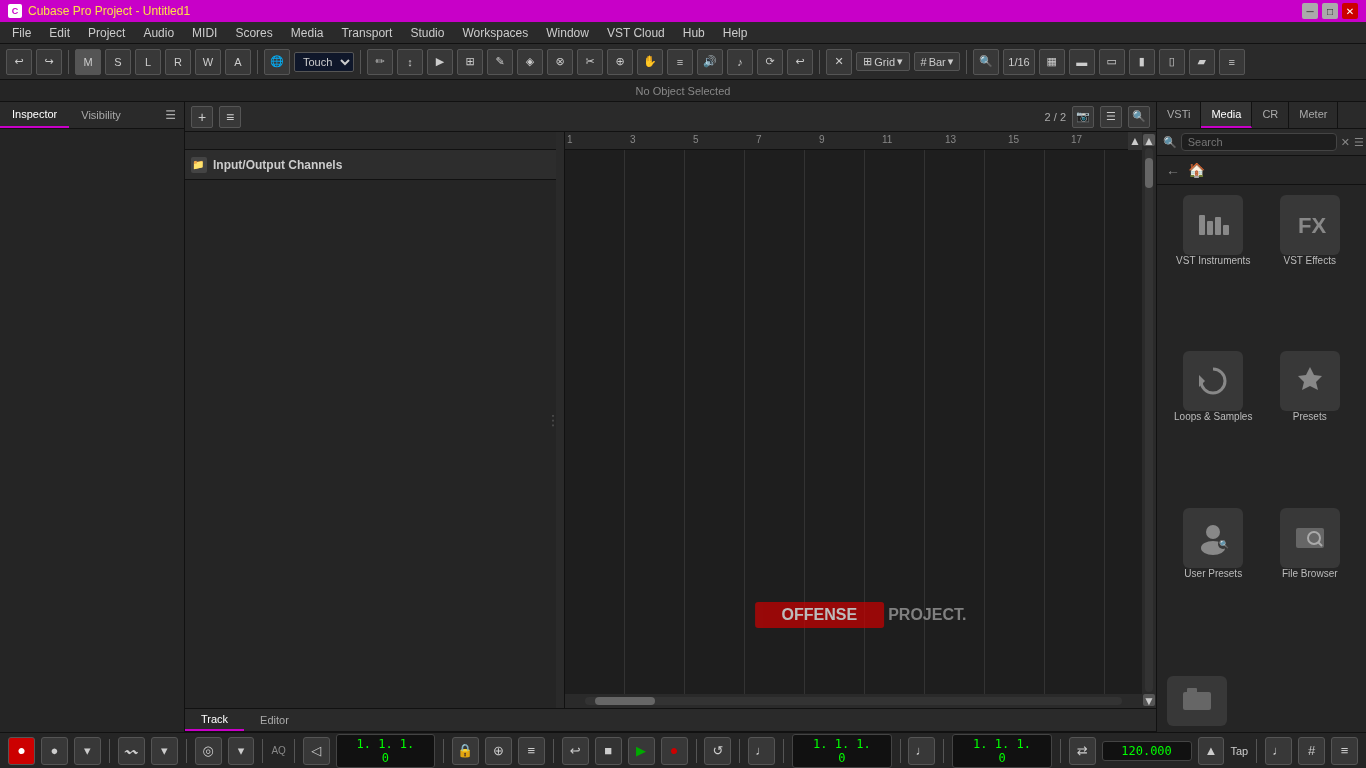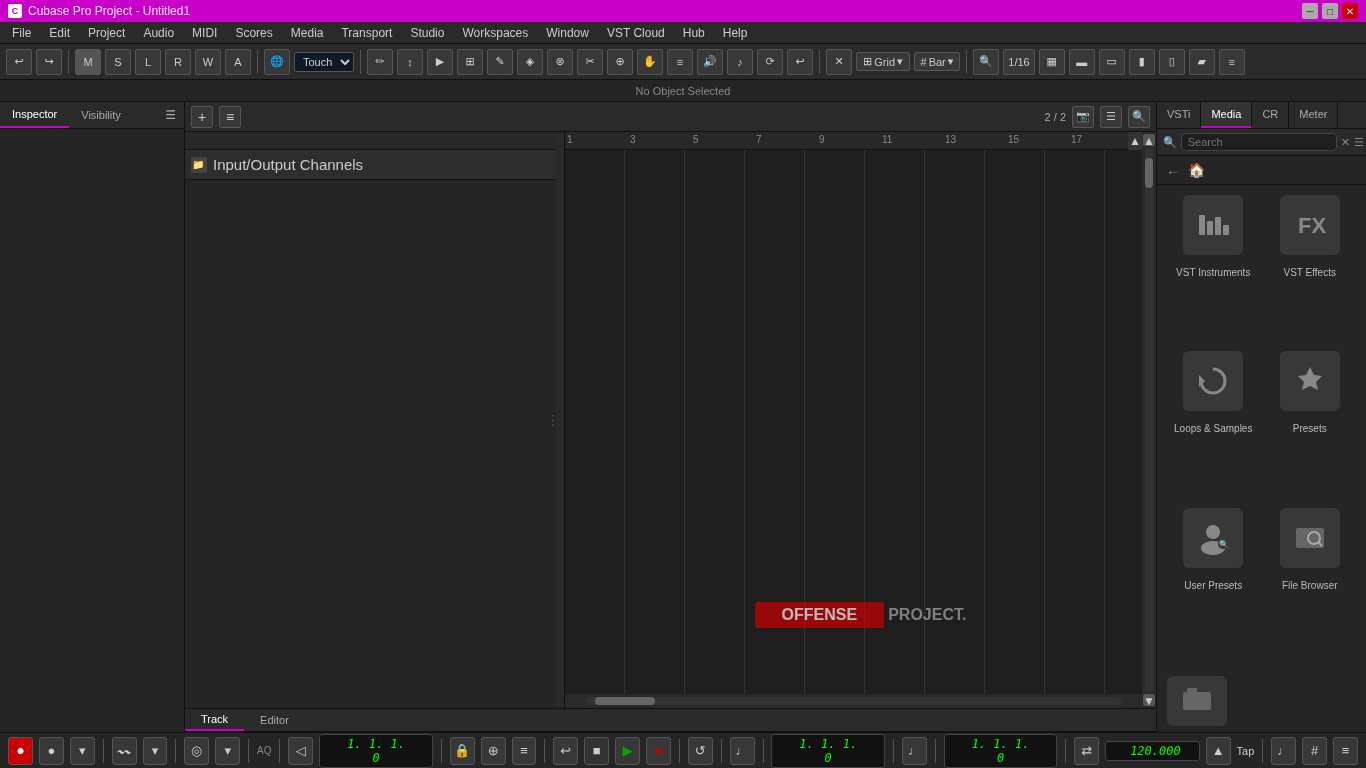--- a/index.html
+++ b/index.html
@@ -2,21 +2,21 @@
 <html><head>
   <meta charset="utf-8">
   <style>
     * { margin: 0; padding: 0; box-sizing: border-box; }
     body { width: 1366px; height: 768px; background: #1e1e1e; color: #ccc; font-family: 'Segoe UI', Arial, sans-serif; font-size: 12px; overflow: hidden; }
 
     
     #titlebar { height: 22px; background: #c800c8; display: flex; align-items: center; justify-content: space-between; padding: 0 8px; }
     #titlebar-left { display: flex; align-items: center; gap: 6px; }
     #titlebar-icon { width: 14px; height: 14px; background: #fff; border-radius: 2px; display: flex; align-items: center; justify-content: center; font-size: 9px; color: #c800c8; font-weight: bold; }
-    #titlebar-title { color: #e5e5e5; font-size: 12px; }
+    #titlebar-title { color: #fde047; font-size: 12px; }
     #titlebar-controls { display: flex; gap: 4px; }
     .title-btn { width: 16px; height: 16px; background: #aaa; border-radius: 2px; display: flex; align-items: center; justify-content: center; cursor: pointer; font-size: 10px; color: #222; }
 
     
     #menubar { height: 22px; background: #2a2a2a; display: flex; align-items: center; padding: 0 4px; gap: 2px; border-bottom: 1px solid #111; }
     .menu-item { padding: 2px 8px; color: #ccc; cursor: pointer; font-size: 12px; }
 
     
     #toolbar { height: 36px; background: #2a2a2a; display: flex; align-items: center; padding: 0 6px; gap: 4px; border-bottom: 1px solid #111; }
     .toolbar-btn { height: 26px; min-width: 26px; background: #383838; border: 1px solid #555; border-radius: 2px; display: flex; align-items: center; justify-content: center; cursor: pointer; color: #ccc; font-size: 11px; padding: 0 4px; }
@@ -41,21 +41,21 @@
     #inspector-content { flex: 1; background: #252525; }
 
     
     #track-panel { display: flex; flex-direction: column; flex: 1; min-width: 0; }
     #track-header { height: 30px; background: #2a2a2a; display: flex; align-items: center; padding: 0 6px; gap: 6px; border-bottom: 1px solid #111; }
     .track-header-btn { width: 22px; height: 22px; background: #383838; border: 1px solid #555; border-radius: 2px; display: flex; align-items: center; justify-content: center; cursor: pointer; color: #ccc; font-size: 14px; }
     #track-counter { margin-left: auto; color: #aaa; font-size: 11px; }
     .track-header-icon { width: 22px; height: 22px; background: #383838; border: 1px solid #555; border-radius: 2px; display: flex; align-items: center; justify-content: center; cursor: pointer; color: #ccc; font-size: 11px; }
     .track-row { height: 30px; background: #2d2d2d; border-bottom: 1px solid #111; display: flex; align-items: center; padding: 0 6px; gap: 6px; }
     .track-row-icon { width: 16px; height: 16px; background: #555; border-radius: 2px; }
-    .track-row-label { color: #ccc; font-size: 15px; }
+    .track-row-label { color: #ccc; font-size: 12px; font-weight: bold; }
 
     
     #timeline-area { display: flex; flex: 1; background: #1e1e1e; position: relative; overflow: hidden; }
     #timeline-ruler { position: absolute; top: 0; left: 0; right: 0; height: 18px; background: #282828; display: flex; align-items: center; border-bottom: 1px solid #111; }
     .ruler-mark { color: #888; font-size: 10px; position: absolute; }
 
     
     #watermark { position: absolute; bottom: 80px; left: 50%; transform: translateX(-50%); display: flex; align-items: center; gap: 4px; opacity: 0.7; }
     #watermark-offense { background: #c00; color: #fff; font-weight: bold; padding: 4px 27px; font-size: 16px; border-radius: 3px; }
     #watermark-project { color: #aaa; font-size: 16px; font-weight: bold; }
@@ -65,35 +65,35 @@
     #right-tabs { display: flex; background: #2a2a2a; border-bottom: 1px solid #111; }
     .right-tab { padding: 6px 10px; cursor: pointer; font-size: 11px; color: #aaa; border-right: 1px solid #111; }
     .right-tab.active { color: #fff; background: #333; border-bottom: 2px solid #c800c8; }
 
     
     #media-search { display: flex; align-items: center; background: #2a2a2a; padding: 4px 6px; border-bottom: 1px solid #111; gap: 4px; }
     #media-search input { flex: 1; background: #1e1e1e; border: 1px solid #444; color: #ccc; padding: 2px 6px; font-size: 11px; border-radius: 2px; }
     #media-nav { display: flex; align-items: center; gap: 4px; padding: 4px 6px; background: #252525; border-bottom: 1px solid #111; }
     .media-nav-btn { width: 20px; height: 20px; display: flex; align-items: center; justify-content: center; cursor: pointer; color: #888; font-size: 14px; }
     #media-grid { display: grid; grid-template-columns: 1fr 1fr; gap: 4px; padding: 10px; overflow-y: auto; flex: 1; }
-    .media-item { display: flex; flex-direction: column; align-items: center; cursor: pointer; gap: 12px; }
+    .media-item { display: flex; flex-direction: column; align-items: center; cursor: pointer; gap: 0; }
     .media-icon { width: 60px; height: 60px; background: #383838; border-radius: 6px; display: flex; align-items: center; justify-content: center; }
     .media-icon svg { width: 36px; height: 36px; }
     .media-label { color: #bbb; font-size: 10px; text-align: right; }
     .media-item-bottom { width: 60px; height: 60px; background: #383838; border-radius: 6px; display: flex; align-items: center; justify-content: center; }
 
     
     #bottom-tabs { height: 24px; background: #2a2a2a; display: flex; align-items: center; border-top: 1px solid #111; border-bottom: 1px solid #111; }
     .bottom-tab { padding: 4px 16px; cursor: pointer; font-size: 11px; color: #aaa; }
     .bottom-tab.active { color: #fff; border-bottom: 2px solid #c800c8; }
 
     
     #transport { height: 36px; background: #252525; display: flex; align-items: center; padding: 0 8px; gap: 6px; border-top: 1px solid #111; }
     .transport-btn { width: 28px; height: 28px; background: #383838; border: 1px solid #555; border-radius: 3px; display: flex; align-items: center; justify-content: center; cursor: pointer; color: #ccc; font-size: 13px; }
-    .transport-display { background: #111; border: 1px solid #444; border-radius: 3px; padding: 2px 24px; color: #0f0; font-size: 12px; font-family: monospace; min-width: 80px; text-align: center; font-style: italic; }
+    .transport-display { background: #111; border: 1px solid #444; border-radius: 3px; padding: 2px 14px; color: #0f0; font-size: 12px; font-family: monospace; min-width: 80px; text-align: center; }
     .transport-label { color: #888; font-size: 10px; }
 
     
     .grid-lines { position: absolute; top: 0; bottom: 0; display: flex; pointer-events: none; }
     .grid-line { width: 60px; border-right: 1px solid #333; height: 100%; }
 
     
     #collapse-handle { width: 8px; background: #2a2a2a; cursor: col-resize; display: flex; align-items: center; justify-content: center; }
     #collapse-handle::after { content: '⋮'; color: #555; font-size: 14px; }
   </style>

